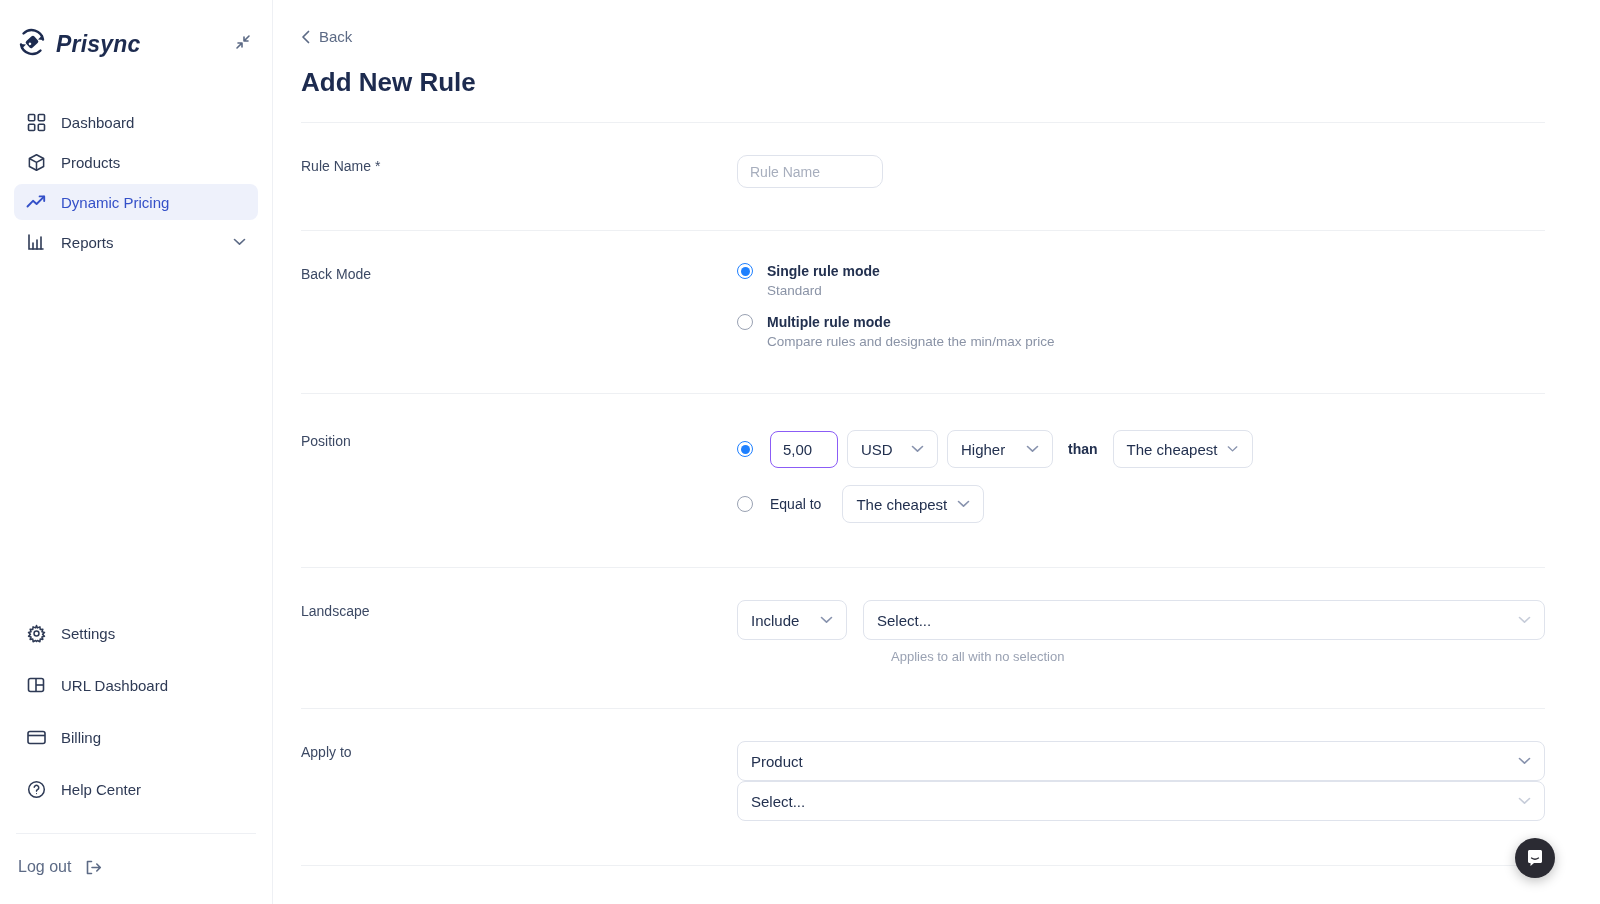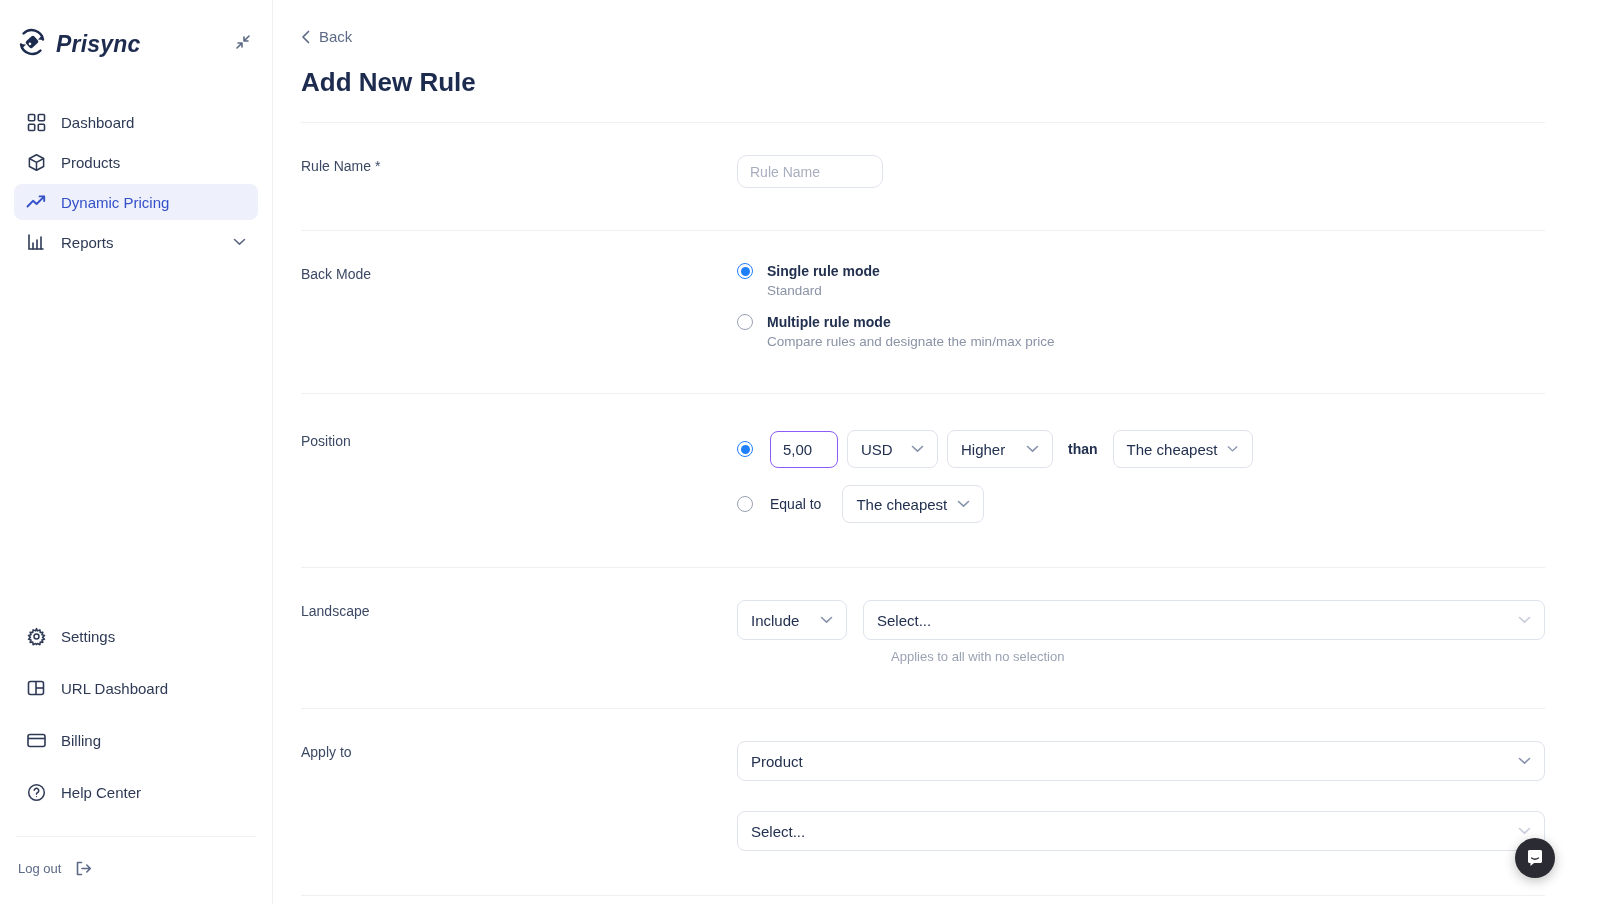--- a/index.html
+++ b/index.html
@@ -18,21 +18,21 @@
   .collapse-btn { cursor:pointer; padding:4px; display:flex; }
   .nav { display:flex; flex-direction:column; gap:4px; }
   .nav-item { display:flex; align-items:center; gap:15px; padding:8px 12px;
     border-radius:8px; font-size:15px; color:#2e3a55; cursor:pointer; }
   .nav-item .ico { width:20px; height:20px; display:flex; align-items:center; justify-content:center; }
   .nav-item.active { background:#eef1fb; color:#3450c8; font-weight:400; }
   .nav-item .chev { margin-left:auto; display:flex; }
   .sidebar-bottom { margin-top:auto; display:flex; flex-direction:column; gap:16px; }
   .sidebar-divider { border-top:1px solid #eef0f4; margin:26px 2px 18px 2px; }
   .logout-row { display:flex; align-items:center; gap:14px; padding:6px 4px;
-    font-size:13px; color:#5c6a85; cursor:pointer; }
+    font-size:16px; color:#5c6a85; cursor:pointer; }
 
   
   .main { flex:1; padding:28px 55px 0 28px; overflow:hidden; position:relative; }
   .back-row { display:flex; align-items:center; gap:9px; color:#5c6a85;
     font-size:15px; cursor:pointer; width:fit-content; }
   .page-title { margin-top:22px; font-size:26px; font-weight:700; color:#1d2b4f; }
   .title-divider { border-top:1px solid #eef0f3; margin-top:24px; }
 
   .form-row { display:grid; grid-template-columns:436px 1fr;
     border-bottom:1px solid #eef0f3; padding:32px 0 44px 0; }
@@ -66,21 +66,21 @@
   .pos-input { width:68px; height:37px; border:1px solid #8b5cf6; border-radius:8px;
     padding:0 12px; font-size:15px; color:#22304f; outline:none;
     font-family:"Liberation Sans", sans-serif; }
   .pos-than { font-size:14px; font-weight:700; color:#22304f; margin:0 6px; }
   .equal-label { font-size:14px; font-weight:400; color:#22304f; margin:0 12px 0 8px; }
 
   .landscape-wrap { display:flex; gap:16px; }
   .landscape-select-col { flex:1; display:flex; flex-direction:column; }
   .helper-text { font-size:13px; color:#9aa2b3; margin-top:9px; margin-left:28px; }
 
-  .applyto-col { display:flex; flex-direction:column; gap:30px; }
+  .applyto-col { display:flex; flex-direction:column; }
 
   .chat-launcher { position:absolute; right:45px; bottom:26px; width:40px; height:40px;
     border-radius:50%; background:#2b2b33; display:flex; align-items:center;
     justify-content:center; cursor:pointer; box-shadow:0 3px 12px rgba(0,0,0,.25); }
 
   svg { display:block; }
 </style>
 </head>
 <body>
 

